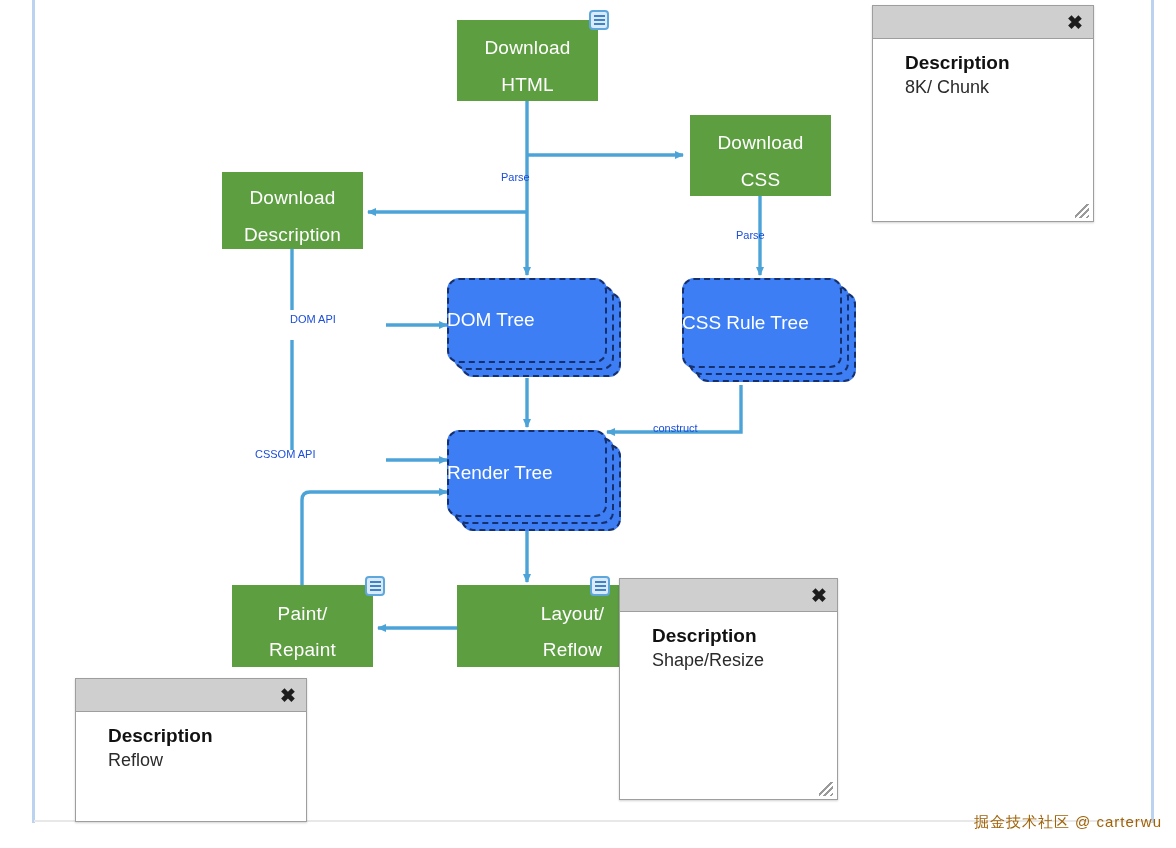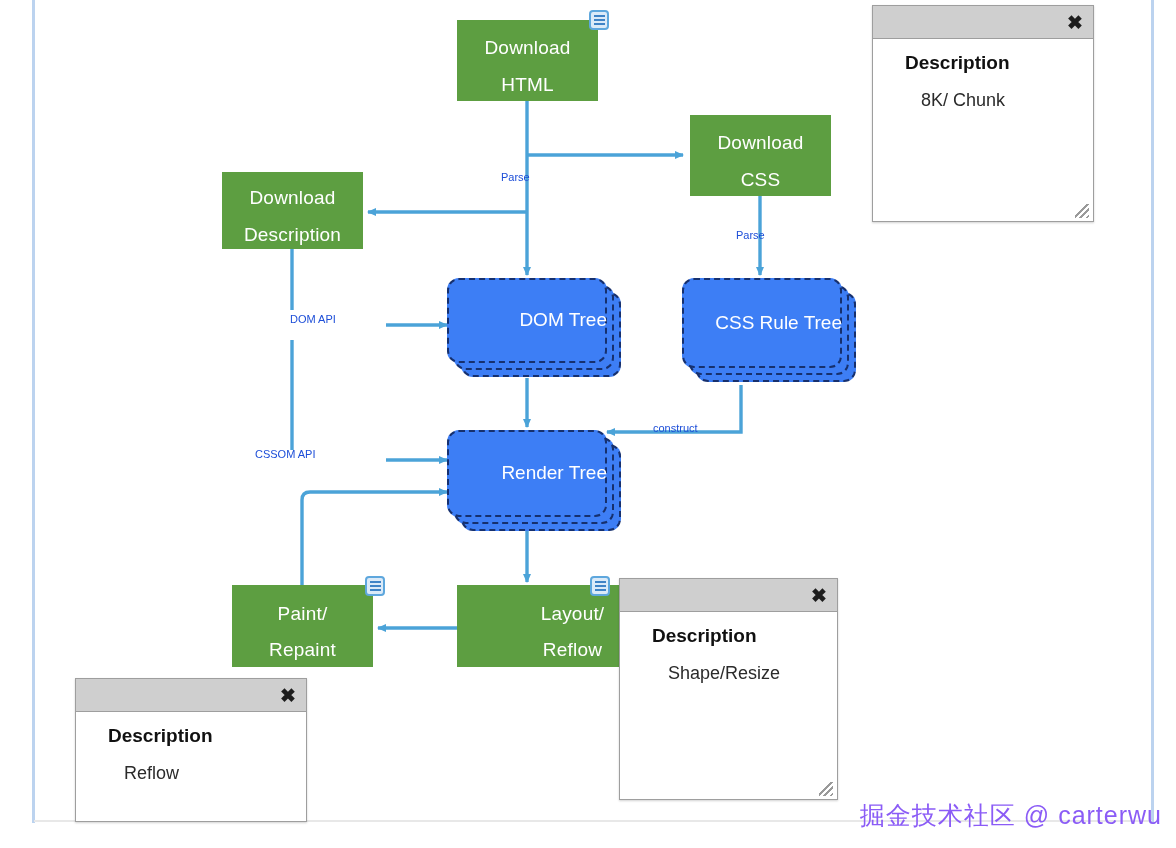--- a/index.html
+++ b/index.html
@@ -42,21 +42,21 @@
   .stack{position:absolute;}
   .stack .layer{
     position:absolute;background:#3d7ef5;border:2px dashed #16306e;
     border-radius:12px;box-sizing:border-box;
   }
   .stack .layer.l3{left:14px;top:14px;}
   .stack .layer.l2{left:7px;top:7px;}
   .stack .layer.l1{left:0;top:0;}
   .stack .cap{
     position:absolute;left:0;top:0;color:#fff;
-    display:flex;align-items:center;justify-content:flex-end;text-align:center;
+    display:flex;align-items:center;justify-content:flex-start;text-align:center;
     font-size:19px;line-height:1.3;box-sizing:border-box;
   }
 
   
   .note-badge{
     position:absolute;width:20px;height:20px;border-radius:4px;
     background:#dbeaf8;border:2px solid #5ea7dd;box-sizing:border-box;
     display:flex;align-items:center;justify-content:center;
   }
   .note-badge i{
@@ -77,31 +77,31 @@
   .popup .bar{
     height:32px;background:#cfcfcf;border-bottom:1px solid #9e9e9e;
     position:relative;
   }
   .popup .close{
     position:absolute;right:10px;top:50%;transform:translateY(-50%);
     font-size:19px;font-weight:bold;color:#1d1d1d;line-height:1;cursor:pointer;
   }
   .popup .body{padding:13px 14px 0 32px;}
   .popup .ptitle{font-size:19px;font-weight:bold;color:#111;margin:0 0 3px 0;}
-  .popup .ptext{font-size:18px;color:#2b2b2b;margin:16px;}
+  .popup .ptext{font-size:18px;color:#2b2b2b;margin:0;}
   .popup .grip{
     position:absolute;right:4px;bottom:3px;width:14px;height:14px;
     background:
       linear-gradient(135deg,transparent 0 42%,#9a9a9a 42% 52%,transparent 52% 100%),
       linear-gradient(135deg,transparent 0 64%,#9a9a9a 64% 74%,transparent 74% 100%),
       linear-gradient(135deg,transparent 0 86%,#9a9a9a 86% 96%,transparent 96% 100%);
   }
   .watermark{
-    position:absolute;right:14px;bottom:16px;color:#8b5cf6;
-    font-size:25px;letter-spacing:1px;white-space:nowrap;
+    position:absolute;right:14px;bottom:16px;color:#a16207;
+    font-size:15px;letter-spacing:1px;white-space:nowrap;
   }
 </style>
 </head>
 <body>
 
 <div class="canvas">
 
   <div class="page-border-left"></div>
   <div class="page-border-right"></div>
   <div class="page-bottom-edge"></div>

